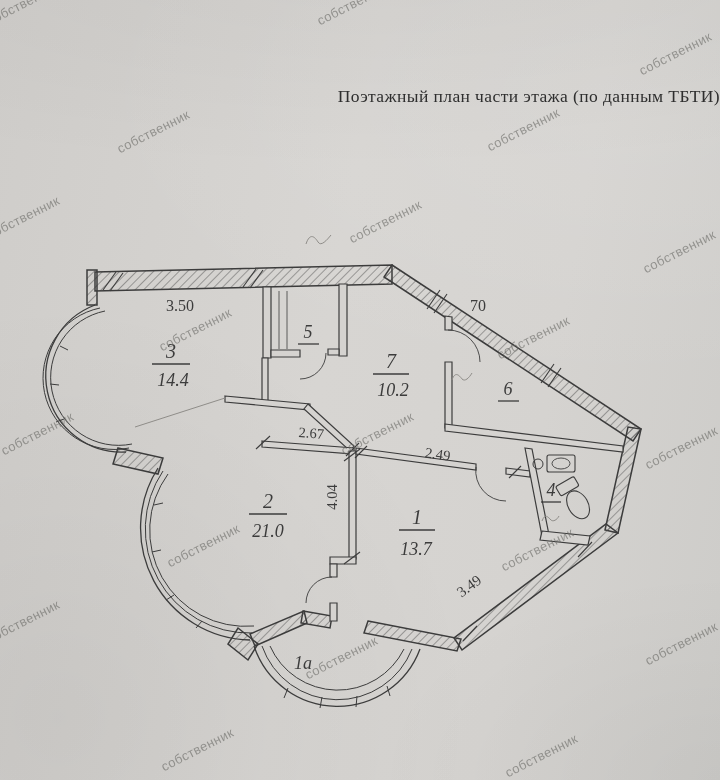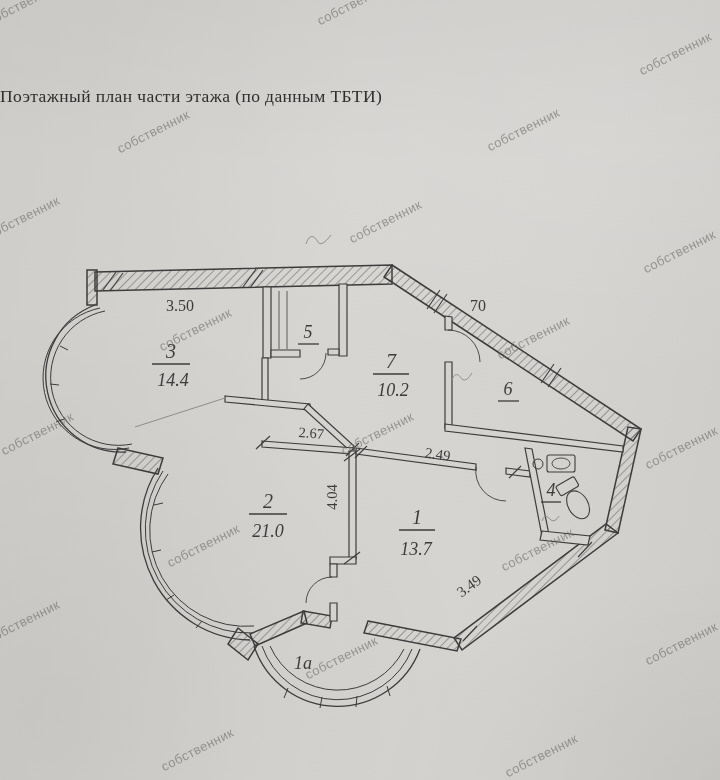--- a/index.html
+++ b/index.html
@@ -20,21 +20,21 @@
     font-family:"Liberation Serif", serif;
   }
   .page::after{
     content:"";position:absolute;inset:0;pointer-events:none;
     background:
       radial-gradient(1200px 300px at 50% -5%, rgba(0,0,0,.04), transparent 70%),
       radial-gradient(500px 300px at 100% 100%, rgba(0,0,0,.04), transparent 70%);
   }
   .title{
     position:absolute;left:0;right:0;top:86px;
-    text-align:left;
+    text-align:right;
     font-size:17.5px;letter-spacing:.4px;
     color:#2e2e2e;z-index:2;
   }
   svg.plan{position:absolute;left:0;top:0;z-index:1;}
   .watermarks{position:absolute;inset:0;z-index:3;pointer-events:none;}
   .wm{
     position:absolute;
     font-family:"Liberation Sans", sans-serif;
     font-size:13px;letter-spacing:.4px;
     color:var(--watermark_gray);opacity:.6;

